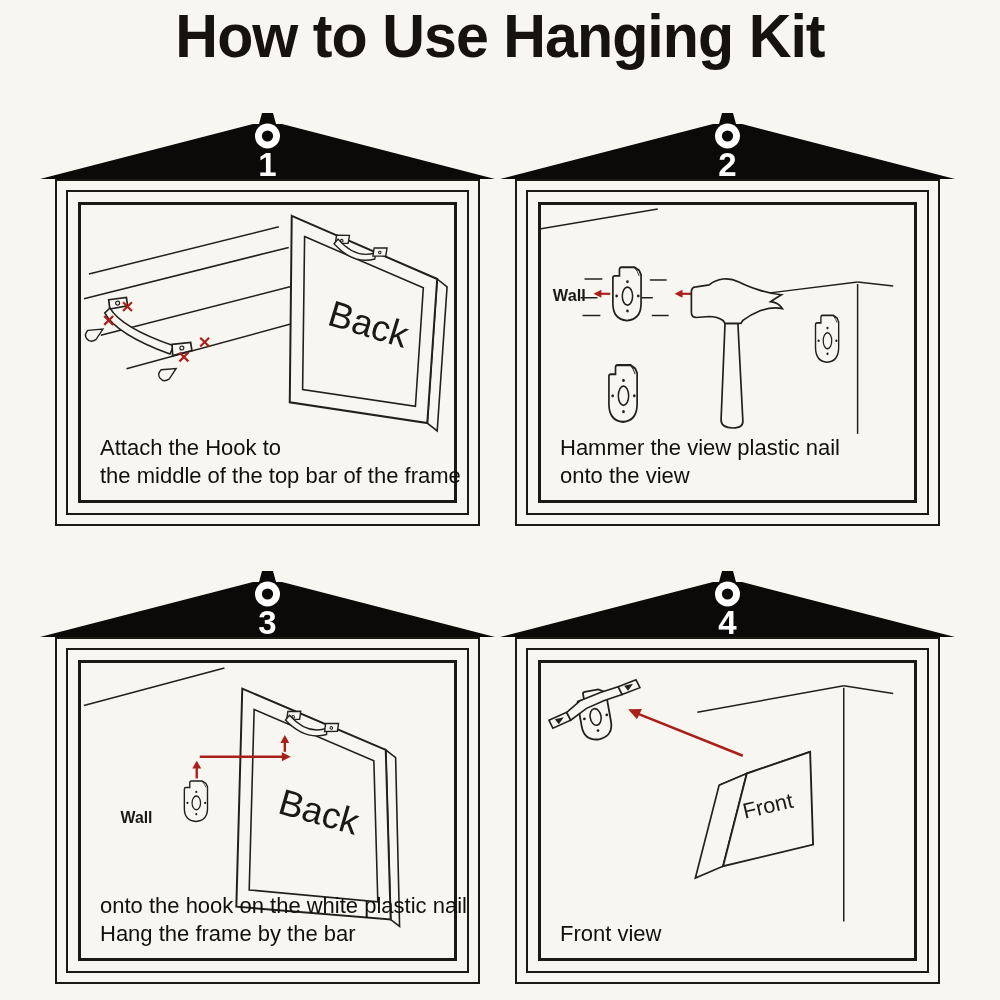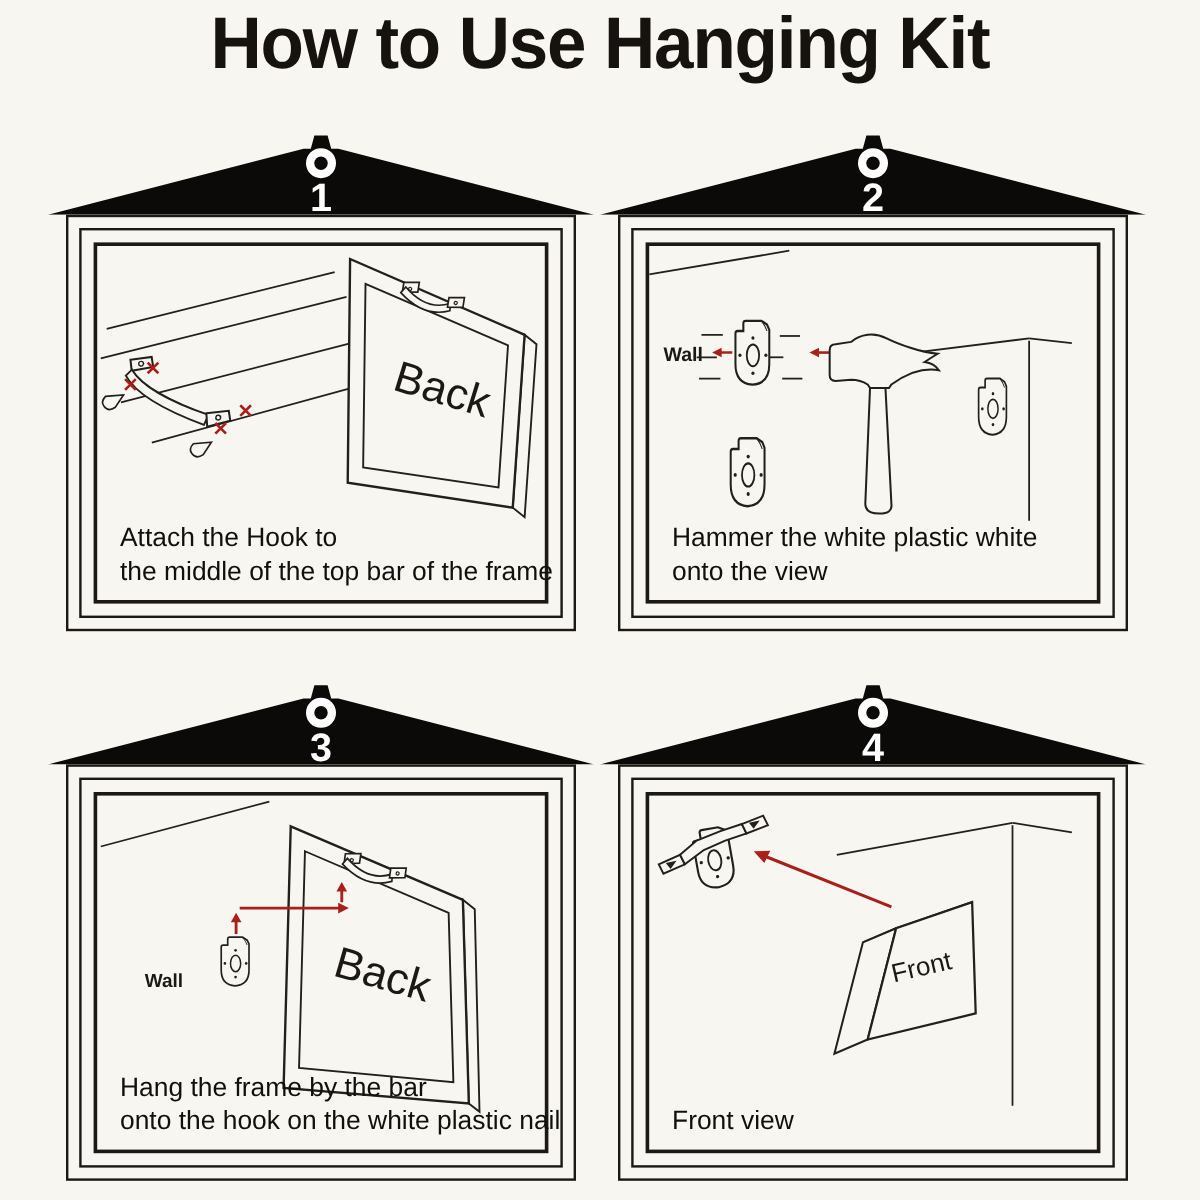--- a/index.html
+++ b/index.html
@@ -165,21 +165,21 @@
             <use href="#pn2" transform="translate(272,110) scale(0.78,0.95)"></use>
 
             <g stroke="#221f1c" fill="#f8f6f1" stroke-width="1.7">
               <path d="M186,120 L182,218 Q182,226 194,226 Q205,226 204,218 L199,120 Z"></path>
               <path d="M157,83 Q152,83 152,88 L152,109 Q152,114 157,114 L170,113 Q178,113 184,117 L186,120 L202,120 L204,117
                        Q212,111 222,107 Q234,103 244,105 Q240,99 232,98 Q238,94 243,91 Q232,90 220,86 Q208,82 200,78
                        Q192,74 184,75 Q176,76 170,81 Z"></path>
             </g>
           </svg>
           <div class="caption">
-            <span class="cap-line">Hammer the white plastic white</span>
+            <span class="cap-line">Hammer the view plastic nail</span>
             <span class="cap-line">onto the view</span>
           </div>
         </div>
       </div>
     </div>
   </div>
 
   <div class="panel">
     <div class="roof">
       <svg width="455" height="67" viewBox="0 0 455 67">
@@ -225,22 +225,22 @@
             <g>
               <line x1="120" y1="95" x2="205" y2="95" stroke="#a9201a" stroke-width="2.4"></line>
               <polygon points="212,95 203,90.5 203,99.5" fill="#a9201a"></polygon>
               <line x1="117" y1="117" x2="117" y2="104" stroke="#a9201a" stroke-width="2.4"></line>
               <polygon points="117,99 112.5,107 121.5,107" fill="#a9201a"></polygon>
               <line x1="206" y1="90" x2="206" y2="79" stroke="#a9201a" stroke-width="2.4"></line>
               <polygon points="206,73 201.5,81 210.5,81" fill="#a9201a"></polygon>
             </g>
           </svg>
           <div class="caption">
+            <span class="cap-line">onto the hook on the white plastic nail</span>
             <span class="cap-line">Hang the frame by the bar</span>
-            <span class="cap-line">onto the hook on the white plastic nail</span>
           </div>
         </div>
       </div>
     </div>
   </div>
 
   <div class="panel">
     <div class="roof">
       <svg width="455" height="67" viewBox="0 0 455 67">
         <polygon points="0,67 213,12 219,12 222,1 233,1 236,12 242,12 455,67" fill="#0b0a09"></polygon>

